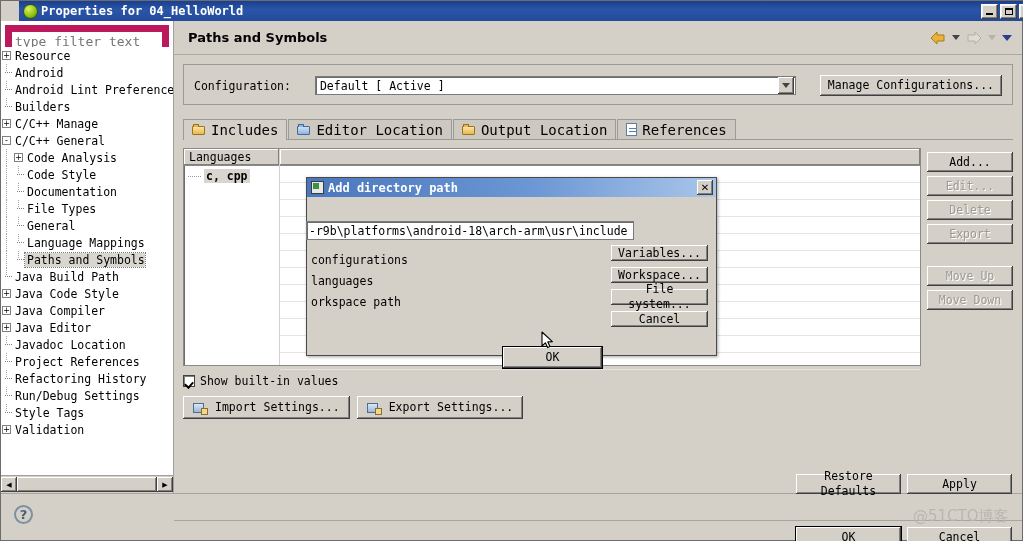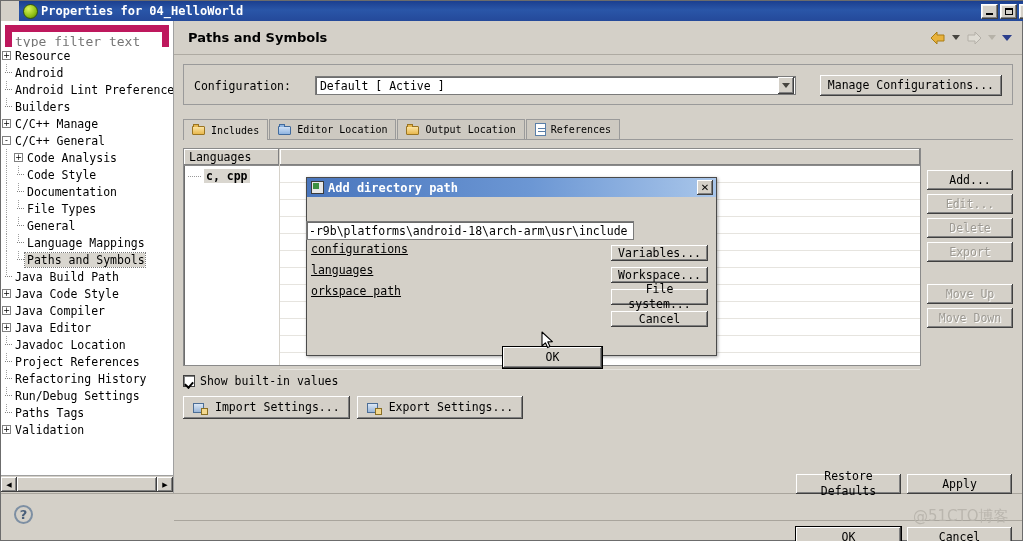--- a/index.html
+++ b/index.html
@@ -96,21 +96,21 @@
     font-family:"DejaVu Sans Mono", monospace;font-size:11.5px;color:#000;
     padding:2px 6px;box-sizing:border-box;cursor:default;line-height:15px;}
   .btn.disabled{color:#9d9a93;text-shadow:1px 1px 0 #fff;}
   .btn.default{box-shadow:inset -1px -1px 0 #404040, inset 1px 1px 0 #fff, inset -2px -2px 0 #808080, 0 0 0 1px #000;}
 
   
   .tabsrow{margin-top:13px;display:flex;align-items:flex-end;height:21px;
     border-bottom:1px solid #9a9a9a;}
   .tab{height:20px;display:flex;align-items:center;gap:5px;padding:0 8px;
     border:1px solid #9a9a9a;border-bottom:none;background:#cdc9c1;
-    font-family:"DejaVu Sans Mono", monospace;font-size:10px;box-sizing:border-box;
+    font-family:"DejaVu Sans Mono", monospace;font-size:14px;box-sizing:border-box;
     margin-right:1px;}
   .tab.active{background:#d4d0c8;height:21px;position:relative;z-index:2;margin-bottom:-1px;}
   .folder{width:14px;height:12px;position:relative;flex:none;}
   .folder i{position:absolute;left:0;top:2px;width:13px;height:9px;
     background:linear-gradient(to bottom,#fbe3a2,#e8b84e);border:1px solid #9a7421;
     border-radius:0 1px 1px 1px;box-sizing:border-box;}
   .folder i:before{content:"";position:absolute;left:0;top:-3px;width:6px;height:3px;
     background:#e8b84e;border:1px solid #9a7421;border-bottom:none;box-sizing:border-box;}
   .folder.blue i{background:linear-gradient(to bottom,#cfe0f5,#8fb4e0);border-color:#416b9e;}
   .folder.blue i:before{background:#8fb4e0;border-color:#416b9e;}
@@ -129,21 +129,21 @@
     display:flex;align-items:center;padding-left:5px;box-sizing:border-box;}
   .colhead.blank{border-right:none;}
   .langitem{display:flex;align-items:center;height:16px;padding-left:4px;font-size:11.5px;
     font-family:"DejaVu Sans Mono", monospace;margin-top:2px;}
   .langitem .dash{width:14px;height:1px;margin-right:2px;
     background:repeating-linear-gradient(to right,#999 0 1px,transparent 1px 2px);}
   .langitem .nm{background:#d9d6cf;padding:0 2px;font-weight:bold;}
   .pathcol{flex:1;position:relative;}
   .rows{position:absolute;left:0;right:0;top:17px;bottom:0;}
   .rows div{height:17px;border-bottom:1px solid #e6e4df;box-sizing:border-box;}
-  .sidebtns{width:86px;display:flex;flex-direction:column;gap:4px;padding-top:4px;box-sizing:border-box;margin-top:18px;}
+  .sidebtns{width:86px;display:flex;flex-direction:column;gap:4px;padding-top:4px;box-sizing:border-box;}
   .sidebtns .btn{height:20px;width:100%;}
   .sidebtns .gap{height:14px;}
 
   
   .chkrow{display:flex;align-items:center;gap:5px;margin-top:8px;}
   .chkbox{width:12px;height:12px;background:#fff;border:1px solid #404040;
     box-shadow:inset 1px 1px 0 #808080;position:relative;box-sizing:border-box;flex:none;}
   .chkbox:after{content:"";position:absolute;left:2px;top:4px;width:4px;height:6px;
     border:solid #000;border-width:0 2px 2px 0;transform:rotate(42deg);}
   .chklabel{font-family:"DejaVu Sans Mono", monospace;font-size:11.5px;}
@@ -182,21 +182,21 @@
   .dlg-close{margin-left:auto;width:16px;height:15px;background:#d4d0c8;
     box-shadow:inset -1px -1px 0 #404040, inset 1px 1px 0 #fff, inset -2px -2px 0 #808080;
     display:flex;align-items:center;justify-content:center;font-size:10px;font-weight:bold;
     font-family:"DejaVu Sans", sans-serif;box-sizing:border-box;flex:none;margin-right:1px;}
   .dlg-body{position:absolute;left:0;right:0;top:19px;bottom:0;}
   .dlg-input{position:absolute;left:-1px;top:24px;width:328px;height:19px;background:#fff;
     border:1px solid #7a7a7a;box-shadow:inset 1px 1px 0 #6d6d6d;box-sizing:border-box;
     display:flex;align-items:center;overflow:hidden;}
   .dlg-input span{font-family:"DejaVu Sans Mono", monospace;font-size:11.5px;
     white-space:nowrap;padding-left:2px;}
-  .dlg-lines{position:absolute;left:0;top:41px;width:250px;text-decoration:underline;}
+  .dlg-lines{position:absolute;left:0;top:52px;width:250px;}
   .dlg-lines div{height:21px;font-family:"DejaVu Sans Mono", monospace;font-size:11.5px;
     display:flex;align-items:center;padding-left:4px;box-sizing:border-box;}
   .dlg-rbtns{position:absolute;right:8px;top:48px;display:flex;flex-direction:column;gap:6px;}
   .dlg-rbtns .btn{width:97px;height:16px;display:flex;align-items:center;justify-content:center;}
   .dlg-okrow{position:absolute;left:196px;top:150px;}
   .dlg-ok{width:99px;height:21px;display:flex;align-items:center;justify-content:center;}
   .cursor{position:absolute;left:540px;top:330px;width:14px;height:20px;z-index:60;pointer-events:none;}
 
   .watermark{position:absolute;left:912px;top:506px;z-index:70;
     font-family:"DejaVu Sans", sans-serif;font-size:15px;color:#b9b5ad;
@@ -389,21 +389,21 @@
               <span class="dots"></span>
               <span class="vline" style="bottom:auto;height:8px"></span>
             </span>
             <span class="tlabel">Run/Debug Settings</span>
           </div>
           <div class="tnode">
             <span class="tw">
               <span class="dots"></span>
               <span class="vline" style="bottom:auto;height:8px"></span>
             </span>
-            <span class="tlabel">Paths Tags</span>
+            <span class="tlabel">Style Tags</span>
           </div>
           <div class="tnode">
             <span class="tw">
               <span class="expander">+</span>
             </span>
             <span class="tlabel">Validation</span>
           </div>
         </div>
       <div class="hscroll">
         <div class="hsb-btn">◀</div>

